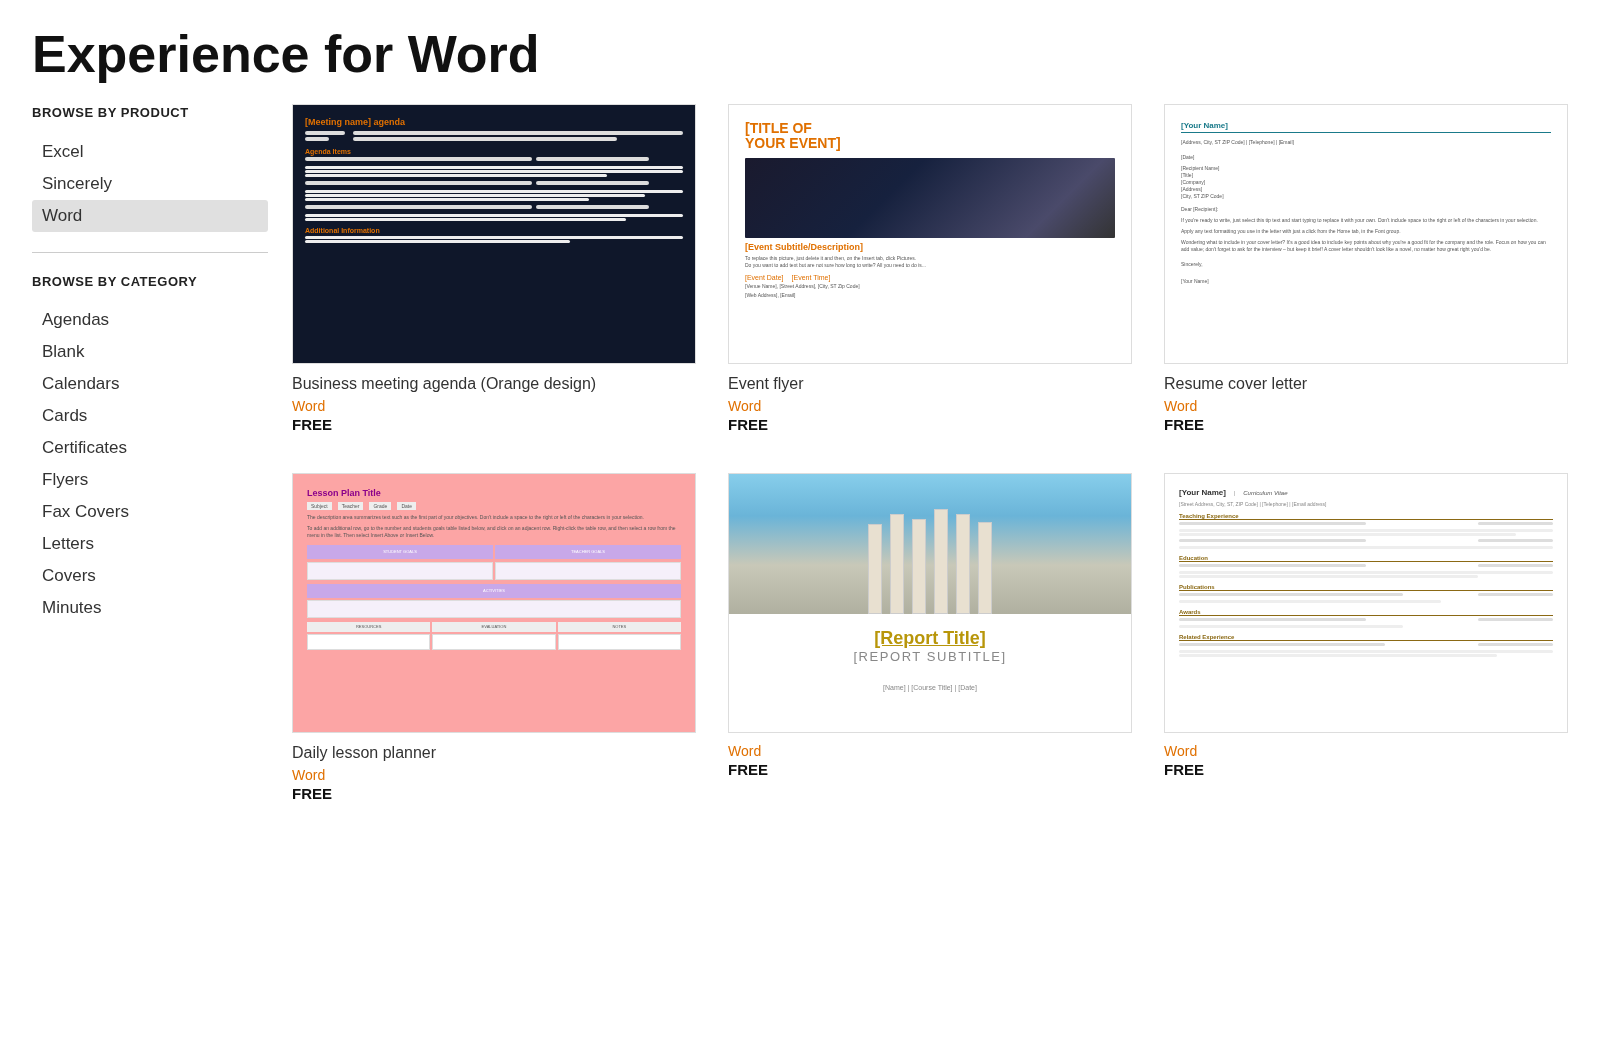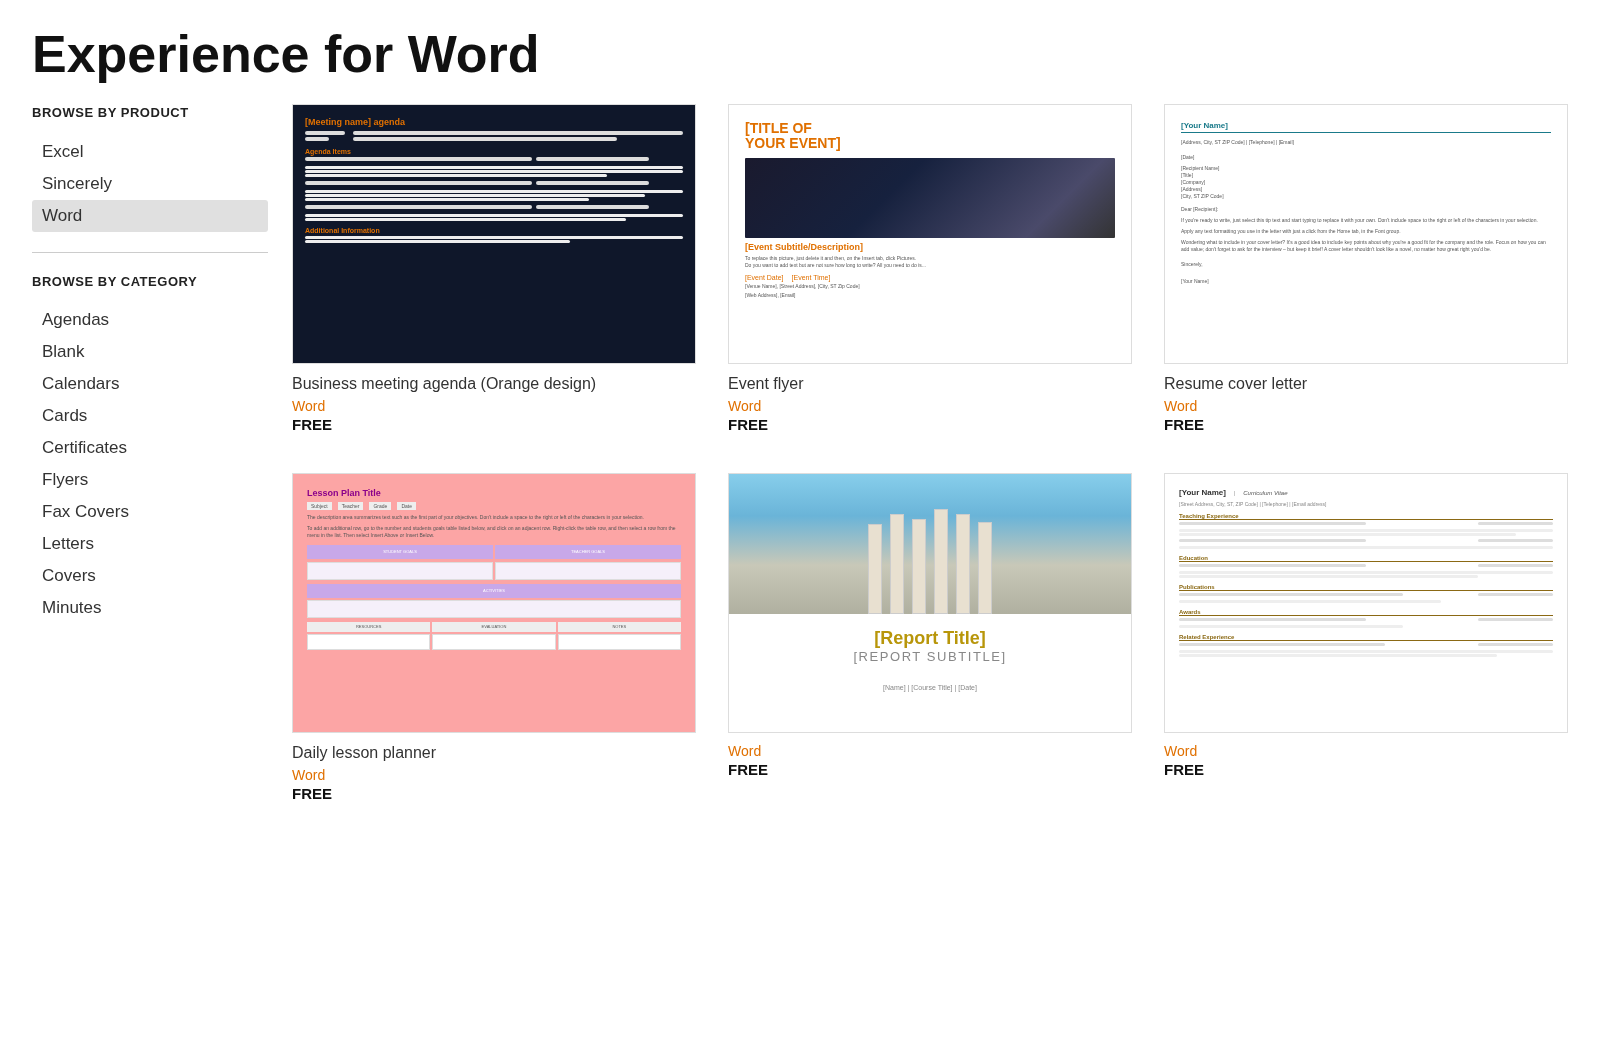--- a/index.html
+++ b/index.html
@@ -366,21 +366,21 @@
               <div style="position:absolute;bottom:0;left:50%;transform:translateX(-50%);display:flex;gap:8px;align-items:flex-end;">
                 <div style="width:14px;height:90px;background:#e8e0d0;border:0.5px solid #ccc;"></div>
                 <div style="width:14px;height:100px;background:#e8e0d0;border:0.5px solid #ccc;"></div>
                 <div style="width:14px;height:95px;background:#e8e0d0;border:0.5px solid #ccc;"></div>
                 <div style="width:14px;height:105px;background:#e8e0d0;border:0.5px solid #ccc;"></div>
                 <div style="width:14px;height:100px;background:#e8e0d0;border:0.5px solid #ccc;"></div>
                 <div style="width:14px;height:92px;background:#e8e0d0;border:0.5px solid #ccc;"></div>
               </div>
             </div>
             <div style="padding:14px;text-align:center;">
-              <div style="font-size:18px;font-weight:700;color:#b8960a;">[Report Title]</div>
+              <div style="font-size:18px;font-weight:700;color:#b8960a;text-decoration:underline;">[Report Title]</div>
               <div style="font-size:13px;color:#888;letter-spacing:0.12em;text-transform:uppercase;margin-bottom:20px;">[REPORT SUBTITLE]</div>
               <div style="font-size:7px;color:#888;">[Name] | [Course Title] | [Date]</div>
             </div>
           </div>
         </div>
         <div class="template-product">Word</div>
         <div class="template-price">FREE</div>
       </div>
 
       <div class="template-card">

